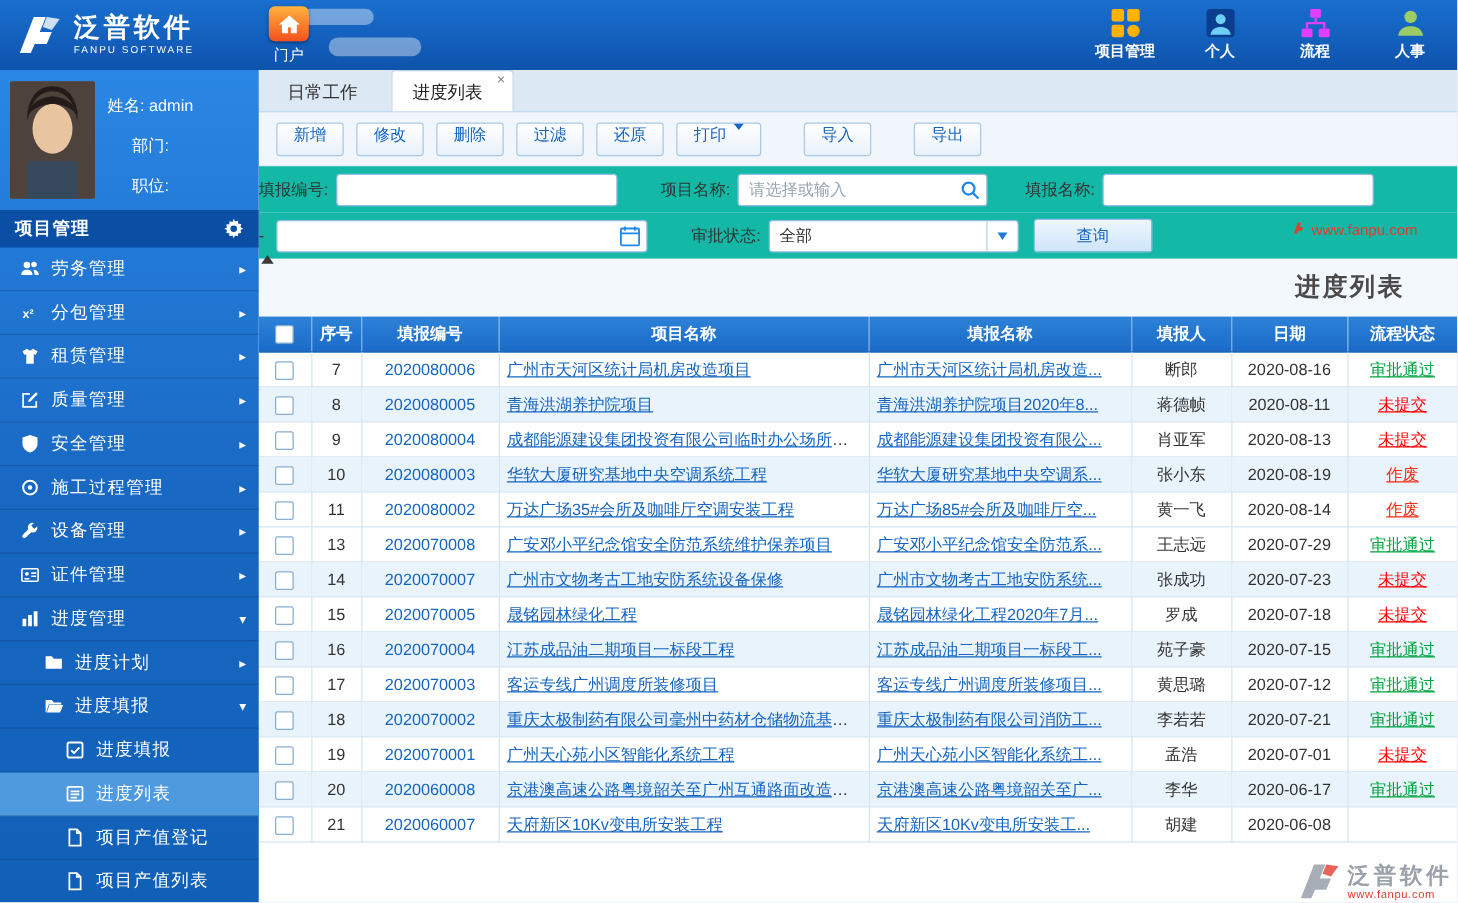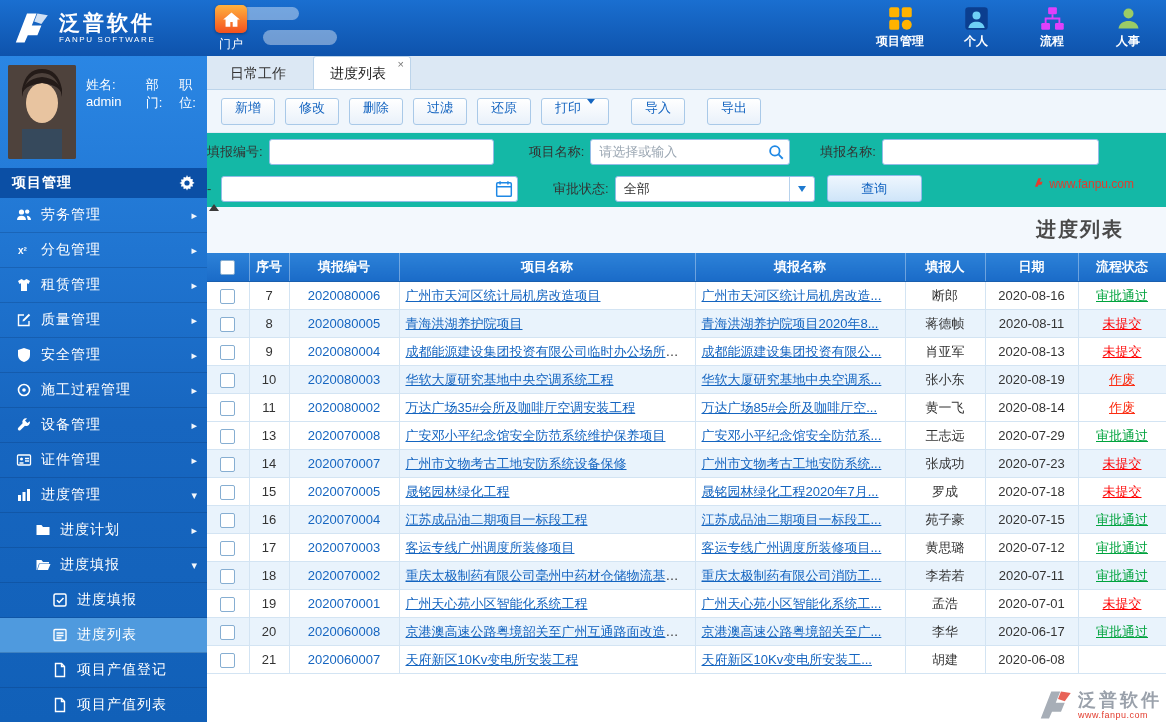--- a/index.html
+++ b/index.html
@@ -28,21 +28,21 @@
   .tn-icon{width:25px;height:25px;display:flex;}
   .tn-icon svg{width:25px;height:25px;}
   .tn-label{color:#fff;font-size:12px;font-weight:bold;margin-top:2px;white-space:nowrap;}
 
   
   .sidebar{position:absolute;left:0;top:56px;width:207px;height:666px;overflow:hidden;
            background:linear-gradient(180deg,#2a86e4 0%,#1766c0 55%,#1160b8 100%);color:#fff;z-index:15;}
   .profile{height:112px;display:flex;gap:10px;padding:9px 8px 0 8px;box-sizing:border-box;}
   .avatar{width:68px;height:94px;flex:none;border-radius:2px;overflow:hidden;background:#5a4a42;}
   .avatar svg{width:100%;height:100%;display:block;}
-  .profile-lines{display:flex;flex-direction:row;gap:14px;padding-top:11px;font-size:13px;}
+  .profile-lines{display:flex;flex-direction:column;gap:14px;padding-top:11px;font-size:13px;align-items:center;}
   .section-bar{height:30px;background:#0b4fa5;display:flex;align-items:center;justify-content:space-between;
                padding:0 12px;font-size:14px;font-weight:bold;letter-spacing:1px;}
   .gear{width:16px;height:16px;cursor:pointer;display:flex;}
   .gear svg{width:16px;height:16px;}
   .menu{}
   .mi{height:35px;display:flex;align-items:center;gap:9px;padding:0 10px 0 16px;font-size:14px;
       border-bottom:1px solid rgba(6,40,90,.22);cursor:pointer;box-sizing:border-box;}
   .mi-icon{width:16px;height:16px;flex:none;display:flex;}
   .mi-icon svg{width:16px;height:16px;}
   .mi-label{white-space:nowrap;letter-spacing:1px;}
@@ -61,21 +61,21 @@
   .tab{height:32px;line-height:32px;padding:0 24px 0 16px;font-size:14px;color:#333;position:relative;
        margin-right:2px;cursor:pointer;border:1px solid transparent;border-bottom:none;border-radius:3px 3px 0 0;}
   .tab.active{background:#fff;border-color:#bcd4ea;color:#222;}
   .tab-close{position:absolute;top:1px;right:6px;font-size:11px;color:#777;line-height:13px;display:none;}
 
   .toolbar{height:42px;background:#f0f6fc;display:flex;align-items:center;padding:0 14px;gap:10px;flex:none;
            border-bottom:1px solid #e2ebf5;}
   .tbtn{height:27px;padding:0 13px;background:linear-gradient(180deg,#ffffff,#e9f1fa);border:1px solid #a9c9e8;
         border-radius:3px;color:#1565c0;font-size:13px;font-family:inherit;cursor:pointer;display:flex;
         gap:6px;}
-  .tbtn.gap{margin-left:12px;}
+  .tbtn.gap{margin-left:24px;}
   .tbtn-caret{display:none;}
   .tbtn.has-caret .tbtn-caret{display:inline-block;width:0;height:0;border-left:4px solid transparent;
         border-right:4px solid transparent;border-top:5px solid #1565c0;}
 
   .frow{height:37px;display:flex;align-items:center;background:#14b8a6;flex:none;
         font-size:13px;color:#333;}
   .flabel{margin-right:6px;white-space:nowrap;}
   .finput{height:26px;border:1px solid #93bce6;border-radius:3px;background:#fff;padding:0 8px;font-size:13px;
           font-family:Liberation Sans, sans-serif;color:#333;box-sizing:border-box;}
   .finput::placeholder{color:#9aa6b2;}
@@ -599,21 +599,21 @@
     <td class="c">2020-07-12</td>
     <td class="c"><span class="status" style="color: rgb(0, 163, 62);">审批通过</span></td>
   </tr>
             <tr class="alt">
     <td class="c"><span class="cb"></span></td>
     <td class="c">18</td>
     <td class="c code">2020070002</td>
     <td><span class="lnk">重庆太极制药有限公司毫州中药材仓储物流基地...</span></td>
     <td><span class="lnk">重庆太极制药有限公司消防工...</span></td>
     <td class="c">李若若</td>
-    <td class="c">2020-07-11</td>
+    <td class="c">2020-07-21</td>
     <td class="c"><span class="status" style="color: rgb(0, 163, 62);">审批通过</span></td>
   </tr>
             <tr>
     <td class="c"><span class="cb"></span></td>
     <td class="c">19</td>
     <td class="c code">2020070001</td>
     <td><span class="lnk">广州天心苑小区智能化系统工程</span></td>
     <td><span class="lnk">广州天心苑小区智能化系统工...</span></td>
     <td class="c">孟浩</td>
     <td class="c">2020-07-01</td>

